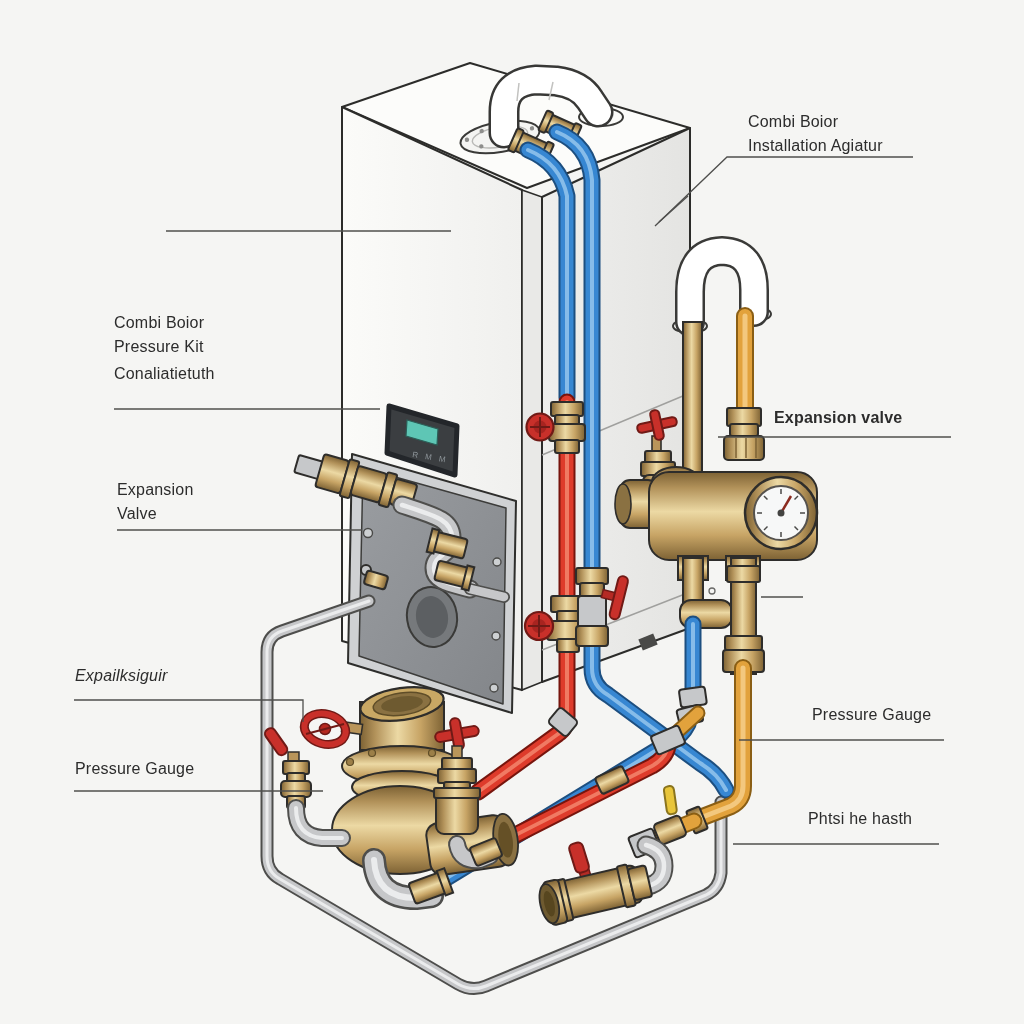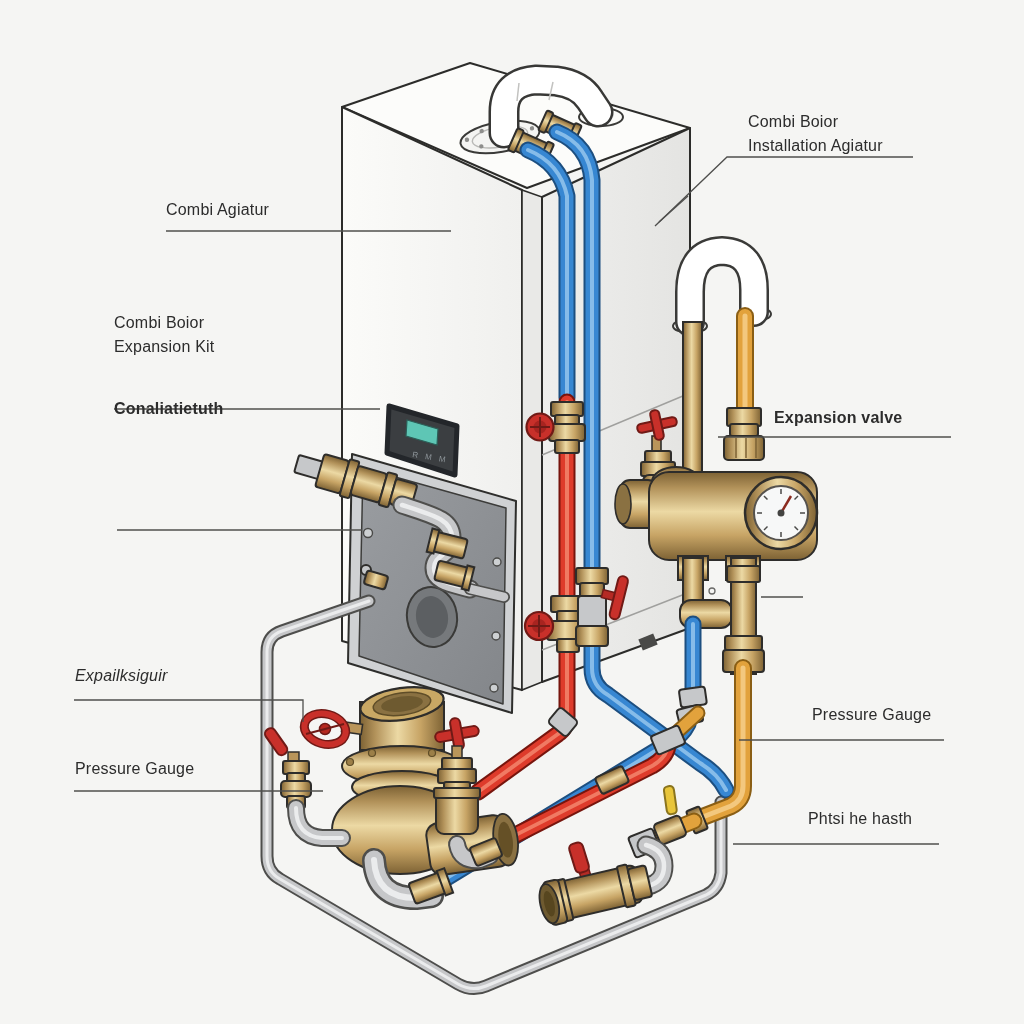--- a/index.html
+++ b/index.html
@@ -424,29 +424,30 @@
     <line x1="74" y1="791" x2="323" y2="791"></line>
     <polyline points="913,157 727,157 655,226" fill="none"></polyline>
     <line x1="688" y1="196" x2="659" y2="222"></line>
     <line x1="718" y1="437" x2="951" y2="437"></line>
     <line x1="761" y1="597" x2="803" y2="597"></line>
     <line x1="739" y1="740" x2="944" y2="740"></line>
     <line x1="733" y1="844" x2="939" y2="844"></line>
   </g>
 </svg>
 
-  <div class="lbl" style="left:166px;top:198px;">
-    <span>Combi Agiatur</span>
-  </div>
   <div class="lbl" style="left:114px;top:311px;">
     <span style="display:block">Combi Boior</span>
-    <span style="display:block">Expansion Kit</span>
-  </div>
-  <div class="lbl" style="left:114px;top:397px;font-weight:bold;">
+    <span style="display:block">Pressure Kit</span>
+  </div>
+  <div class="lbl" style="left:114px;top:362px;">
     <span>Conaliatietuth</span>
+  </div>
+  <div class="lbl" style="left:117px;top:478px;">
+    <span style="display:block">Expansion</span>
+    <span style="display:block">Valve</span>
   </div>
   <div class="lbl" style="left:75px;top:664px;font-style:italic;">
     <span>Expailksiguir</span>
   </div>
   <div class="lbl" style="left:75px;top:757px;">
     <span>Pressure Gauge</span>
   </div>
   <div class="lbl" style="left:748px;top:110px;">
     <span style="display:block">Combi Boior</span>
     <span style="display:block">Installation Agiatur</span>

